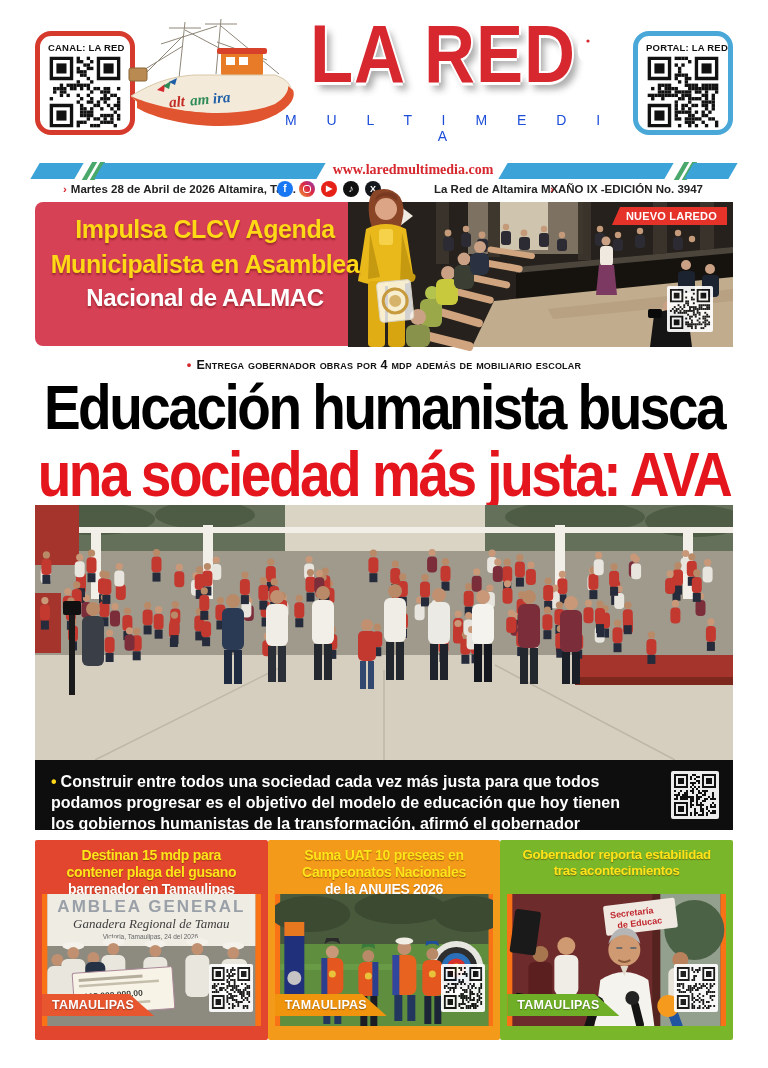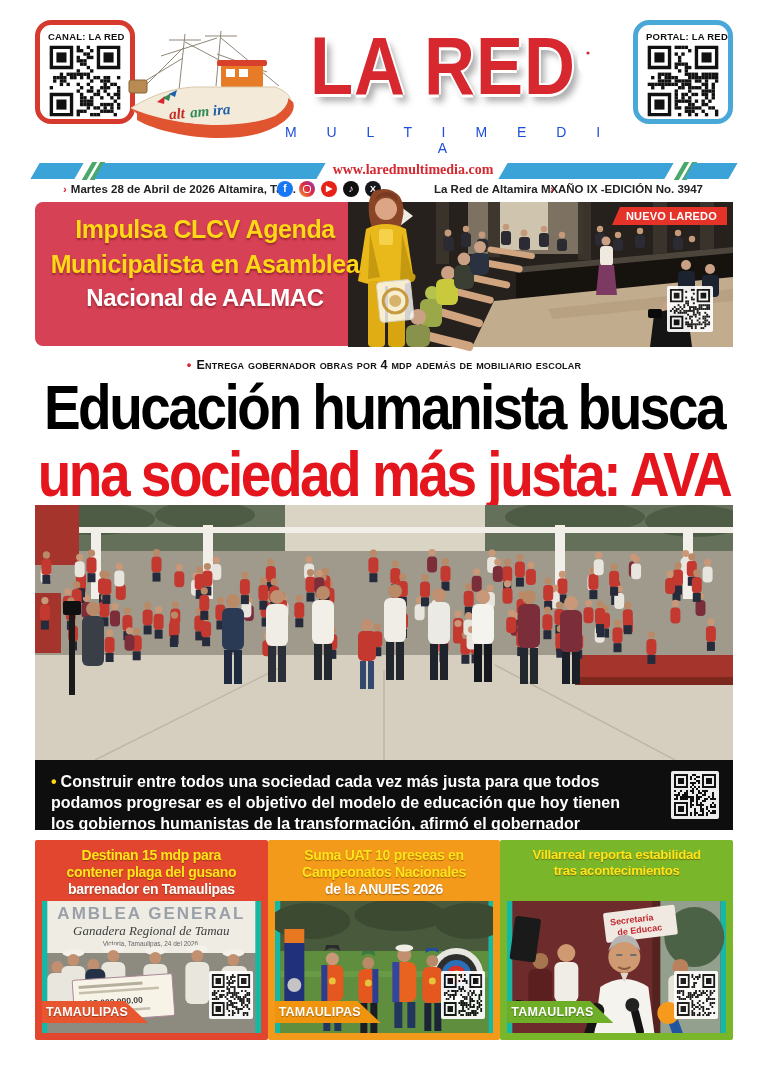--- a/index.html
+++ b/index.html
@@ -5,21 +5,21 @@
   * { margin:0; padding:0; box-sizing:border-box; }
   html,body { background:#fff; }
   .page {
     position:relative; width:768px; height:1068px; margin:0 auto;
     background:#fff; overflow:hidden;
     font-family:"Liberation Sans", sans-serif; color:#111;
   }
   .content { position:absolute; left:35px; width:698px; }
 
   
-  .masthead { top:20px; height:150px; display:flex; justify-content:space-between; align-items:flex-start; }
+  .masthead { top:8px; height:150px; display:flex; justify-content:space-between; align-items:center; }
   .qr-card { width:100px; height:104px; border-radius:16px; background:#fff; padding:6px 8px; text-align:center; }
   .qr-card.red  { border:5px solid var(--qr-red); }
   .qr-card.blue { border:5px solid var(--qr-blue); }
   .qr-card .qr-label { font-size:9.5px; font-weight:bold; letter-spacing:.2px; margin-bottom:2px; white-space:nowrap; }
   .qr { display:block; }
   .qr svg { width:100%; height:100%; display:block; background:#fff; }
   .qr.big { width:74px; height:74px; margin:0 auto; }
 
   .logo-wrap { position:relative; width:470px; height:150px; }
   .boat { position:absolute; left:-32px; top:8px; width:190px; height:125px; }
@@ -99,24 +99,24 @@
   .caption .qr.float { right:14px; top:11px; width:48px; height:48px; }
 
   
   .stories { top:840px; height:200px; display:flex; justify-content:space-between; }
   .story-card { position:relative; width:257px; height:200px; border-radius:2px; padding-top:7px; overflow:hidden; }
   .story-title { text-align:center; font-weight:bold; line-height:1.22; letter-spacing:-0.3px; }
   .story-title .yl { display:block; font-size:14px; color:#ffe419; text-shadow:0 1px 1px rgba(90,40,0,.5); }
   .story-title .wh { display:block; font-size:14px; color:#fff; text-shadow:0 1px 1px rgba(90,40,0,.5); }
   .story-card:nth-child(3) .story-title .yl,
   .story-card:nth-child(3) .story-title .wh { font-size:13.2px; }
-  .story-photo { position:absolute; left:7px; right:7px; bottom:7px; height:132px; background:#14b8a6; overflow:hidden; }
+  .story-photo { position:absolute; left:7px; right:7px; bottom:14px; height:132px; background:#f97316; overflow:hidden; }
   .story-photo svg { display:block; width:100%; height:100%; }
   .story-tag { position:absolute; left:0; bottom:10px; color:#fff; font-size:12.5px; font-weight:bold;
-               padding:4px 20px 4px 4px; clip-path:polygon(0 0,78% 0,100% 100%,0 100%);
+               padding:4px 20px 4px 10px; clip-path:polygon(0 0,78% 0,100% 100%,0 100%);
                text-shadow:0 1px 1px rgba(0,0,0,.35); letter-spacing:.2px; }
   .story-photo .qr.float { right:8px; bottom:14px; width:44px; height:48px; }
 </style>
 </head>
 <body>
 
 <div class="page">
 
   <div class="content masthead">
     <div class="qr-card red">
@@ -1709,21 +1709,21 @@
                 </g>
               </g>
             </svg>
           </span>
         <span class="story-tag" style="background: rgb(240, 147, 13);">TAMAULIPAS</span>
       </div>
     </div>
 
     <div class="story-card" style="background: rgb(121, 182, 42);">
       <div class="story-title">
-        <span class="yl">Villarreal reporta estabilidad</span>
+        <span class="yl">Gobernador reporta estabilidad</span>
         <span class="yl">tras acontecimientos</span>
       </div>
       <div class="story-photo">
         <svg viewBox="0 0 208 132">
           <rect width="208" height="132" fill="#6e2b2b"></rect>
           <rect x="146" y="0" width="62" height="132" fill="#93a08e"></rect>
           <ellipse cx="182" cy="36" rx="30" ry="30" fill="#4c6246"></ellipse>
           <rect x="140" y="0" width="8" height="132" fill="#54221f"></rect>
           <g transform="rotate(-7 126 22)">
             <rect x="92" y="8" width="72" height="30" rx="2" fill="#efe9e2"></rect>

